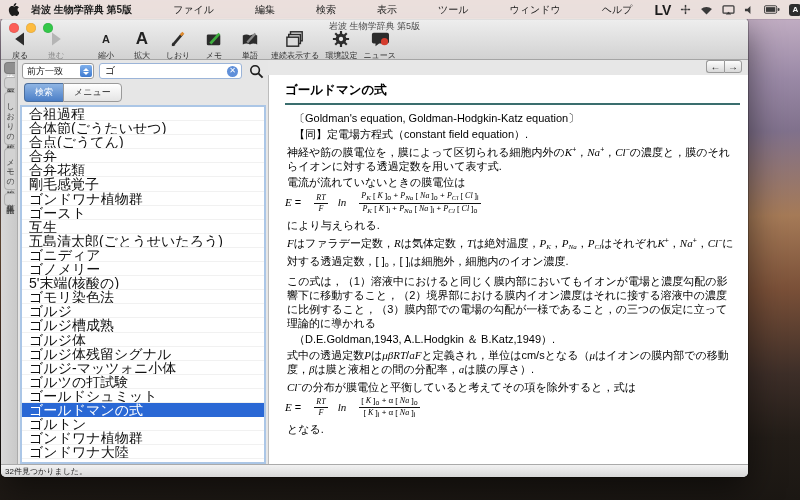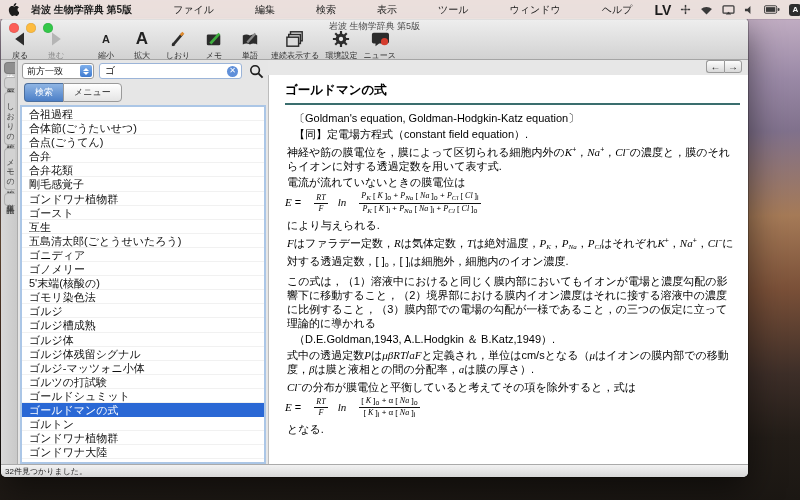--- a/index.html
+++ b/index.html
@@ -100,21 +100,21 @@
   .segrow { margin-top:4px; display:flex; padding-left:2px; }
   .seg {
     font-size:9px; padding:2px 10px; border:1px solid #9a9a9a; background:linear-gradient(#ffffff,#e4e4e4); color:#333;
   }
   .seg.active { background:linear-gradient(#8fb5e4,#4c7fc7); color:#fff; border-color:#4c6f9e; }
   .seg:first-child { border-radius:4px 0 0 4px; border-right:none; }
   .seg:last-child { border-radius:0 4px 4px 0; }
   .listwrap { flex:1; margin:3px 2px 0 2px; border:2px solid #abc6e6; background:#fff; overflow:hidden; }
   .list { list-style:none; }
   .list li {
-    height:14.1px; line-height:14px; font-size:11px; color:#111; padding-left:7px;
+    height:14.1px; line-height:14px; font-size:14px; color:#111; padding-left:7px;
     border-bottom:1px solid #f1f1f1; white-space:nowrap; overflow:hidden;
   }
   .list li.selected { background:#2a68d5; color:#fff; border-bottom-color:#2a68d5; }
   
   .contentcol { flex:1; display:flex; flex-direction:column; background:#e7e7e7; position:relative; }
   .content-white { margin-top:15px; flex:1; background:#fff; border-left:1px solid #bcbcbc; padding:7px 8px 0 16px; overflow:hidden; }
   .art-title { font-size:12.5px; font-weight:bold; color:#000; }
   .art-rule { height:2px; background:#3a6e6e; margin:4px 0 6px 0; }
   .art-body { font-size:11px; line-height:14px; color:#000; }
   .art-body .para { margin:2px; }

